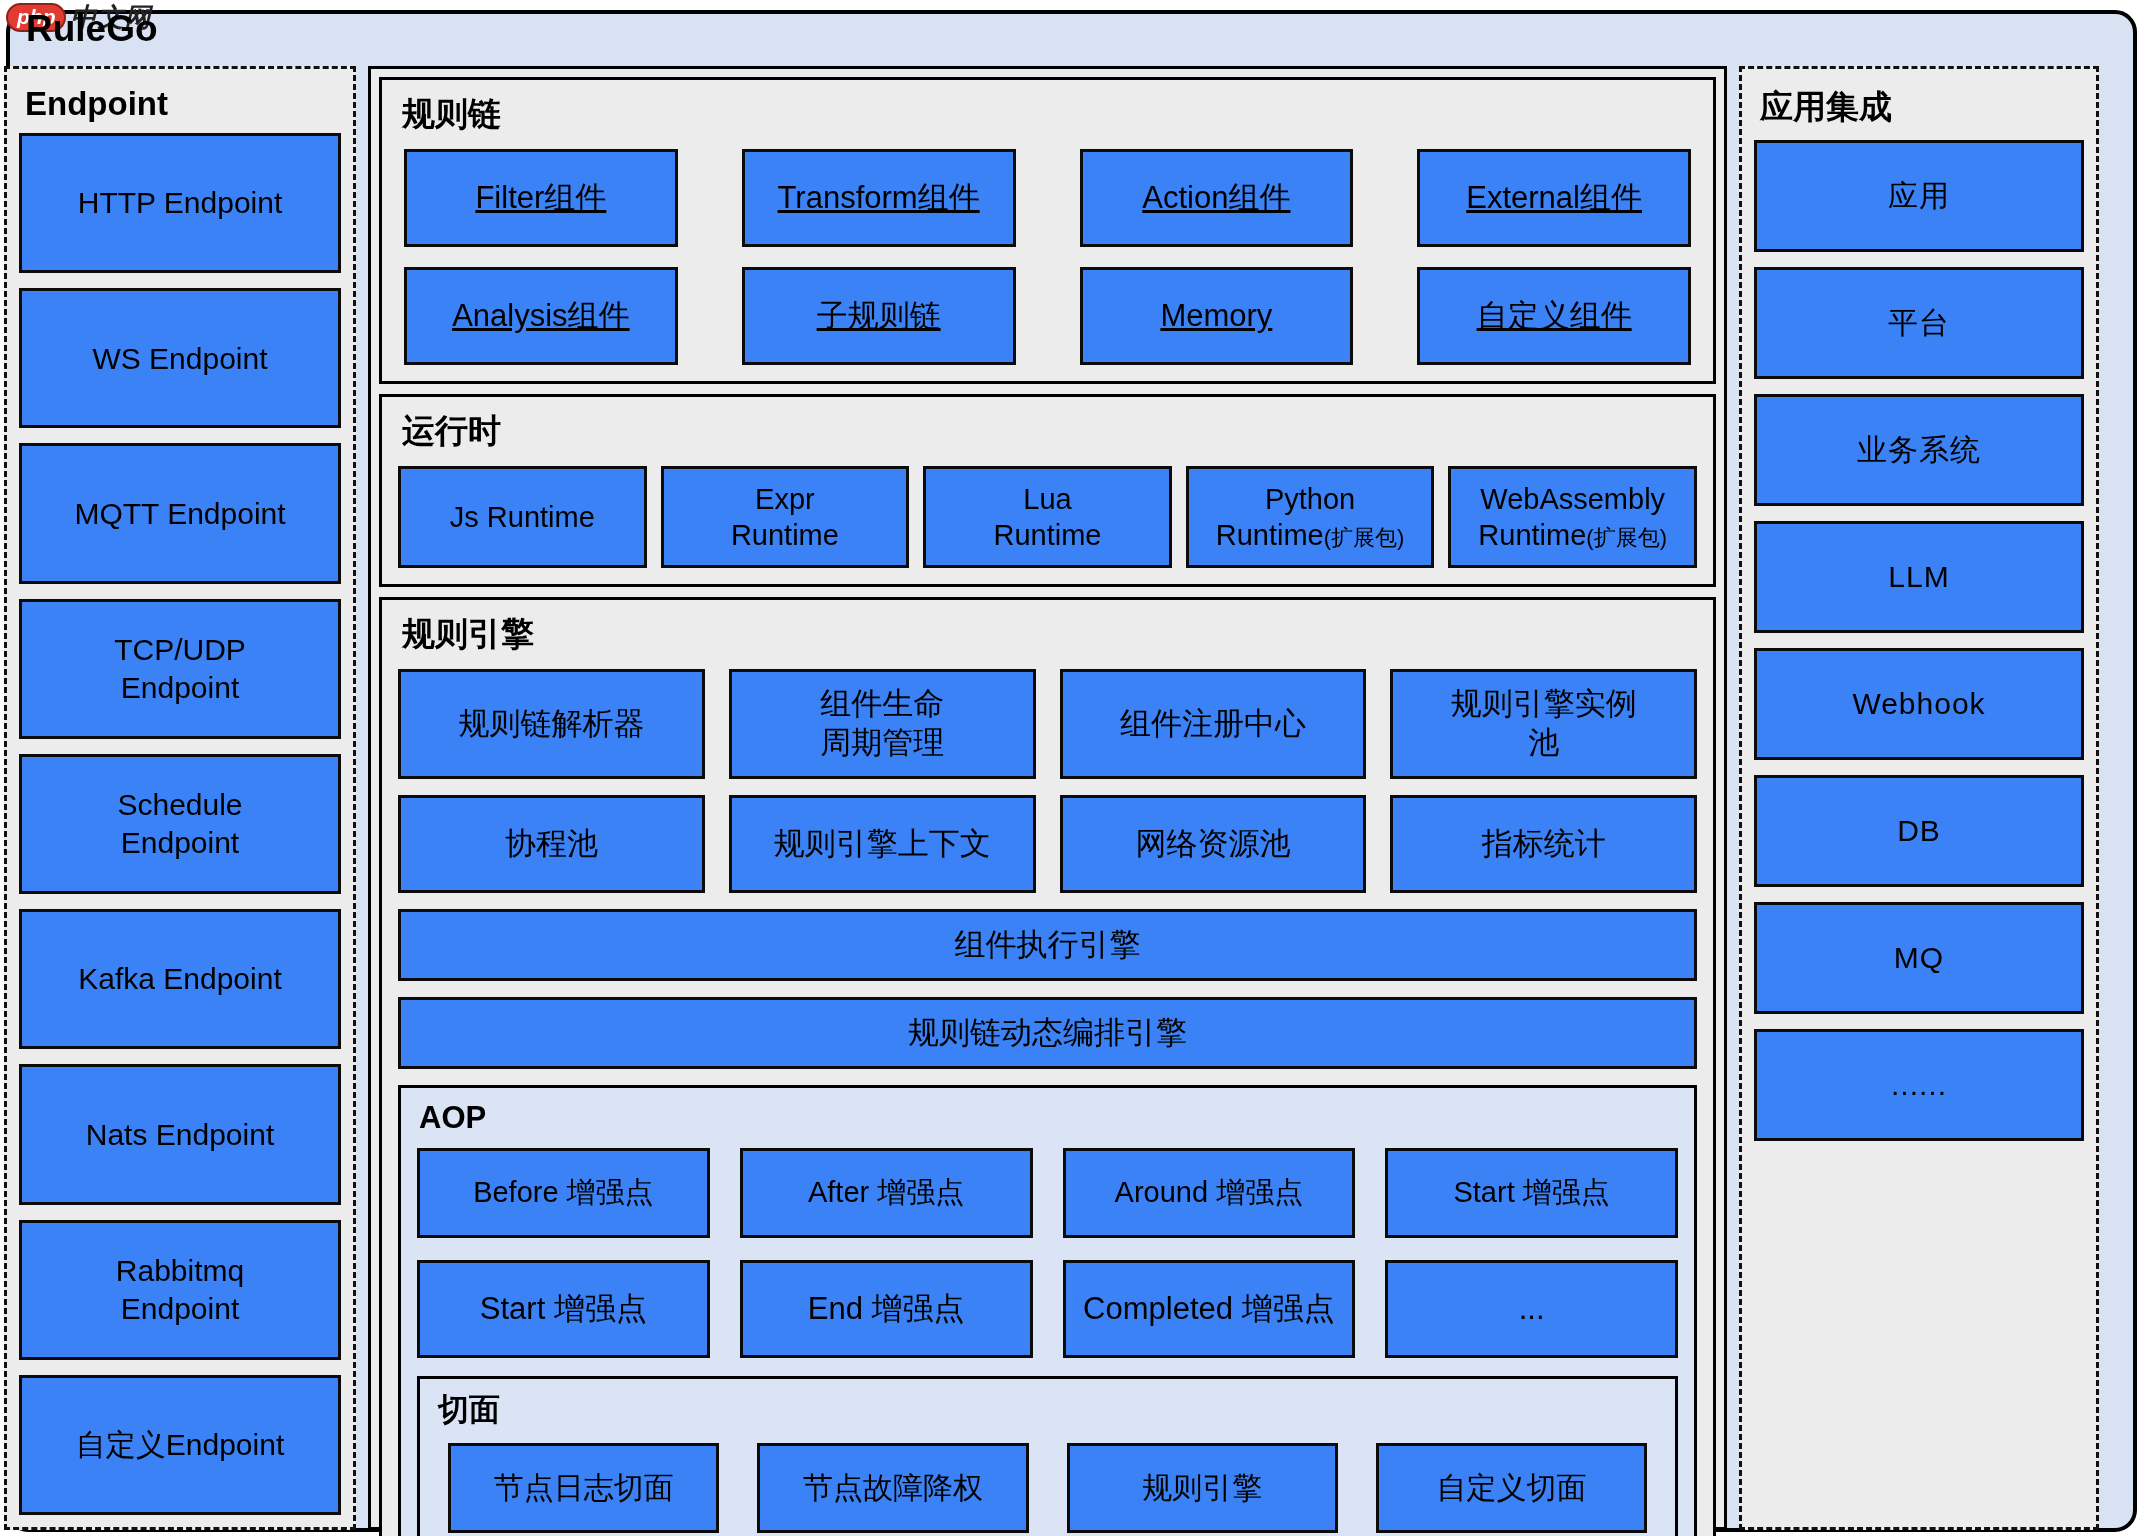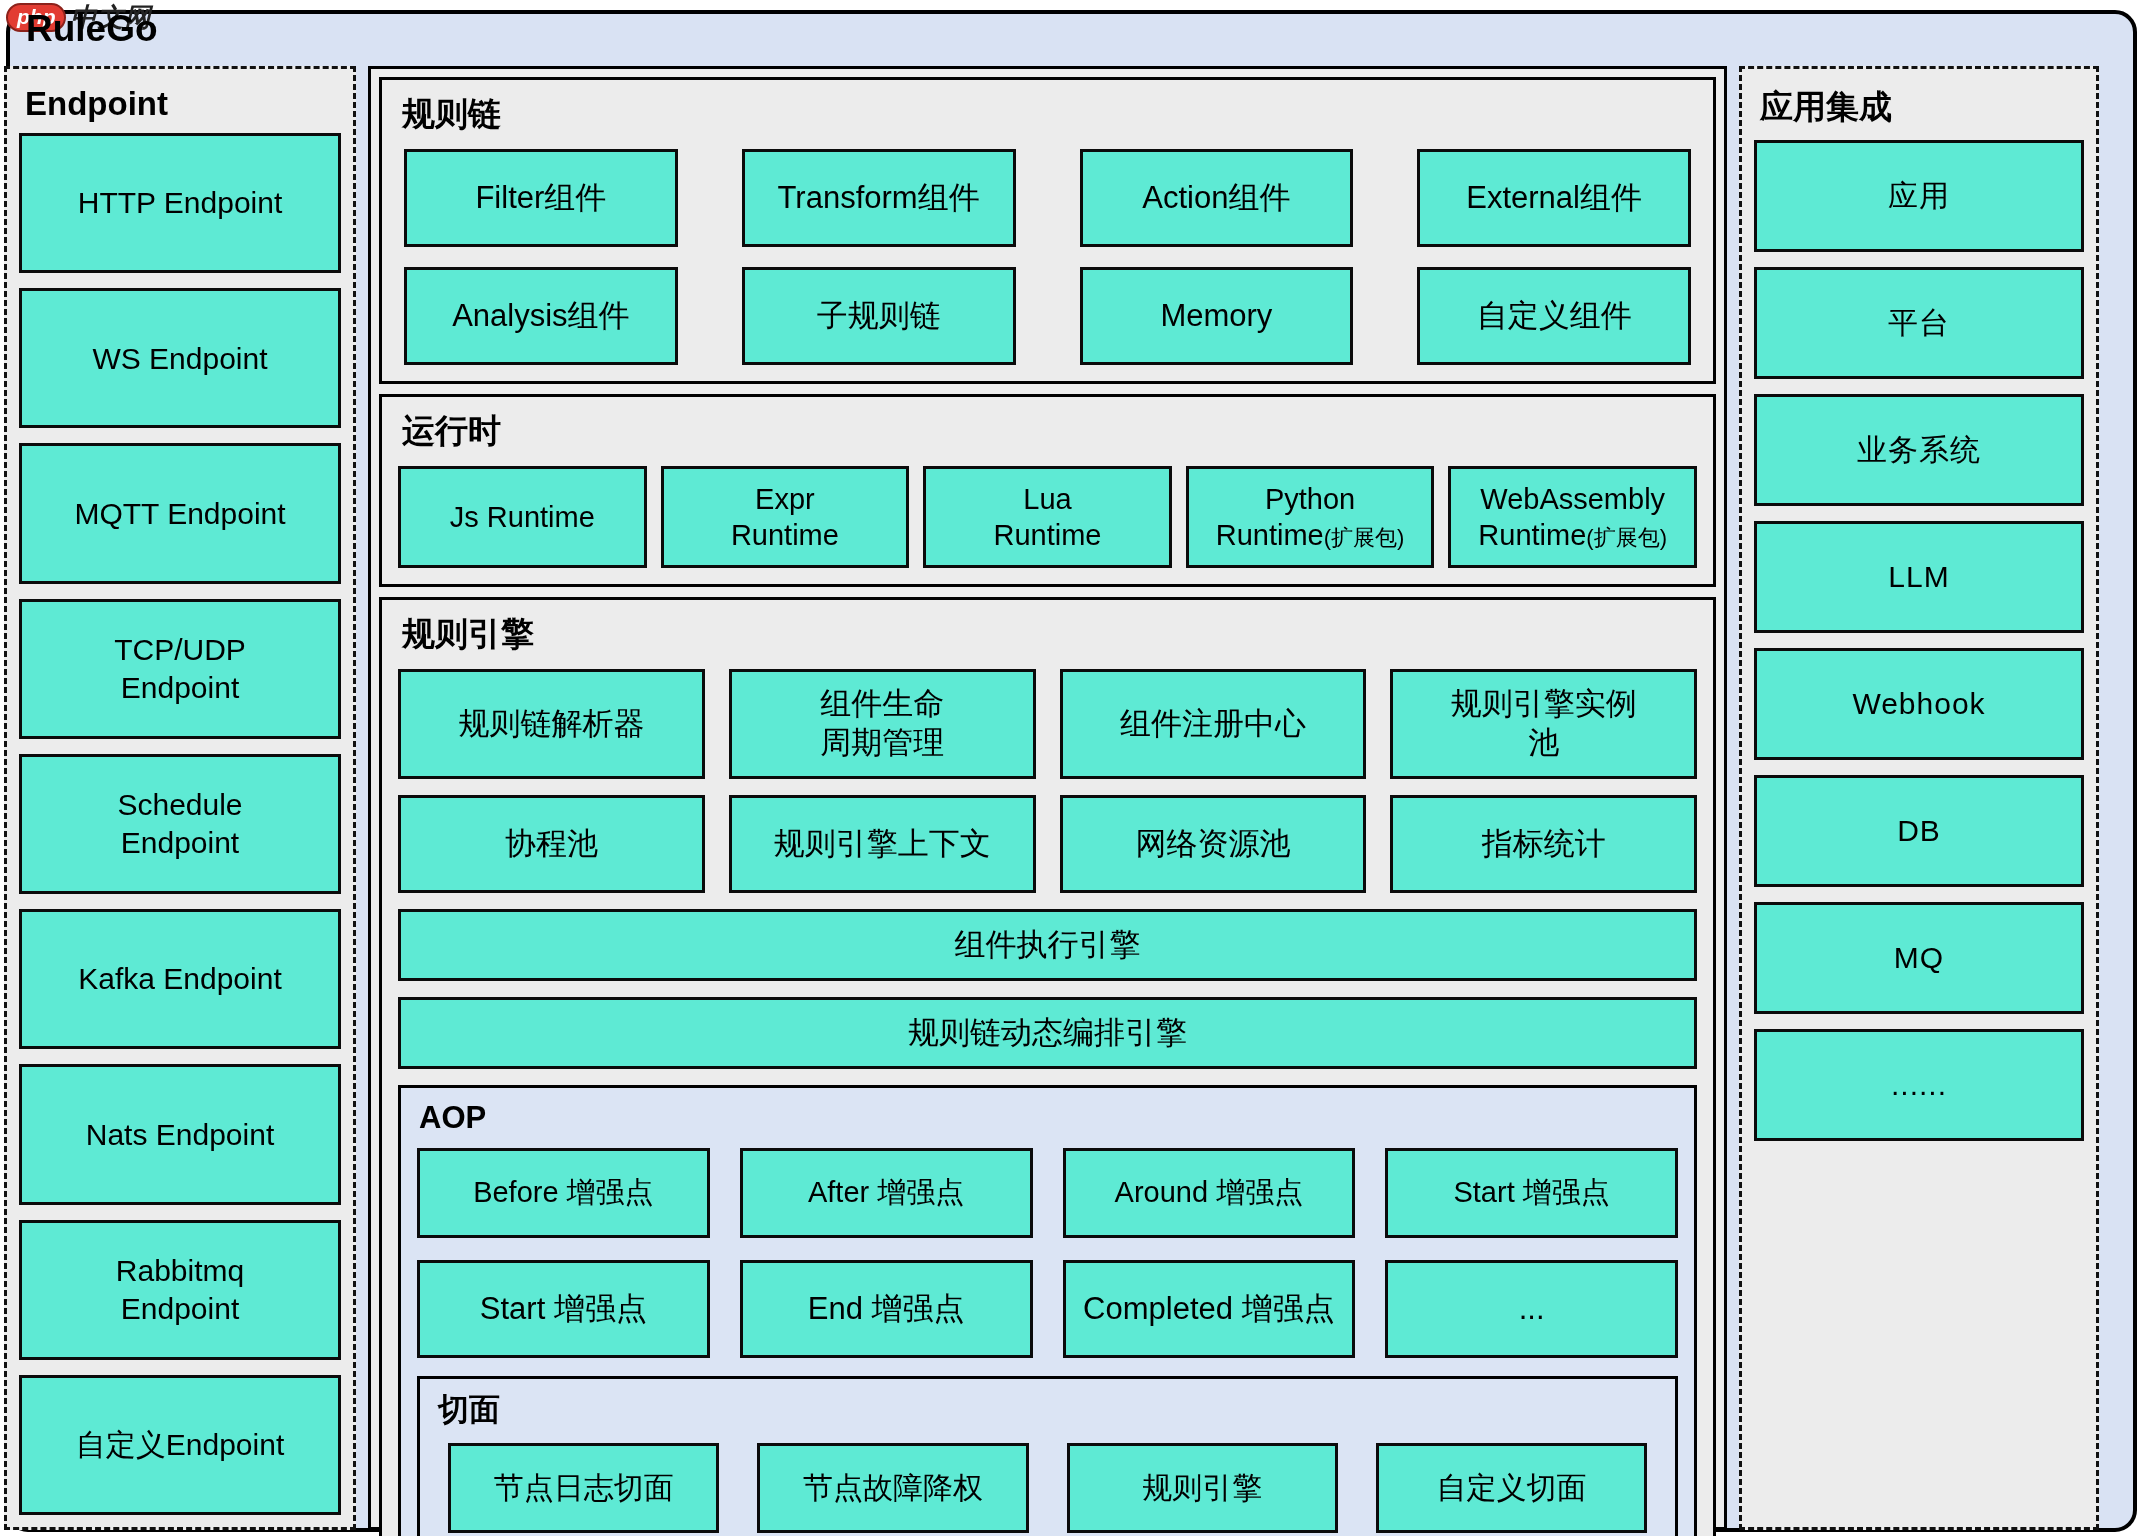--- a/index.html
+++ b/index.html
@@ -18,29 +18,29 @@
   .main{position:absolute;left:4px;top:66px;right:4px;bottom:6px;display:flex;align-items:stretch;}
   .dashcol{background:#ececec;border:3px dashed #111;display:flex;flex-direction:column;padding:12px 12px;}
   .leftcol{width:322px;}
   .rightcol{width:330px;margin-right:46px;}
   .coltitle{font-size:33px;font-weight:bold;color:#000;padding:4px 6px 10px 6px;}
   .leftcol .stack{flex:1;display:flex;flex-direction:column;gap:15px;}
   .leftcol .box{flex:1;}
   .rightcol .stack{display:flex;flex-direction:column;gap:15px;}
   .rightcol .box{height:106px;letter-spacing:1px;}
   
-  .box{background:#5eead4;border:3px solid #0b0b0b;display:flex;align-items:center;justify-content:center;
+  .box{background:#3b82f6;border:3px solid #0b0b0b;display:flex;align-items:center;justify-content:center;
        text-align:center;font-size:30px;color:#000;white-space:pre-line;line-height:1.25;}
   
   .mid{flex:1;margin:0 12px;background:#ececec;border:3px solid #000;
        display:flex;flex-direction:column;padding:8px;gap:10px;}
   .sec{background:#ececec;border:3px solid #000;padding:10px 16px 16px 16px;}
   .sectitle{font-size:33px;font-weight:bold;color:#000;padding:2px 4px 12px 4px;}
   .grid4{display:grid;grid-template-columns:repeat(4,1fr);}
-  .sec-rulechain .grid4{column-gap:64px;row-gap:20px;padding:0 6px;}
+  .sec-rulechain .grid4{column-gap:64px;row-gap:20px;padding:0 6px;text-decoration:underline;}
   .sec-rulechain .box{height:92px;font-size:31px;}
   .sec-runtime .grid5{display:grid;grid-template-columns:repeat(5,1fr);column-gap:14px;}
   .sec-runtime .box{height:96px;font-size:29px;display:flex;}
   .suffix{font-size:22px;}
   .sec-engine{flex:1;display:flex;flex-direction:column;}
   .sec-engine .grid4{column-gap:24px;row-gap:16px;}
   .sec-engine .row1 .box{height:104px;font-size:31px;}
   .sec-engine .row2{margin-top:16px;}
   .sec-engine .row2 .box{height:92px;font-size:31px;}
   .bar{height:66px;margin-top:16px;font-size:31px;}

